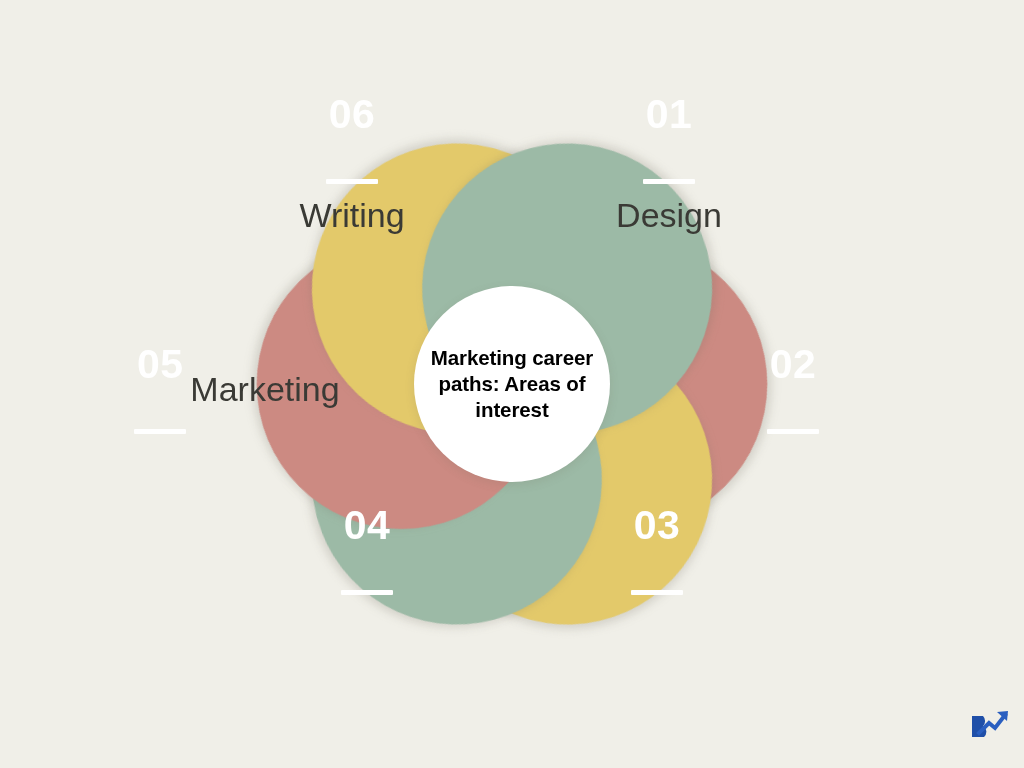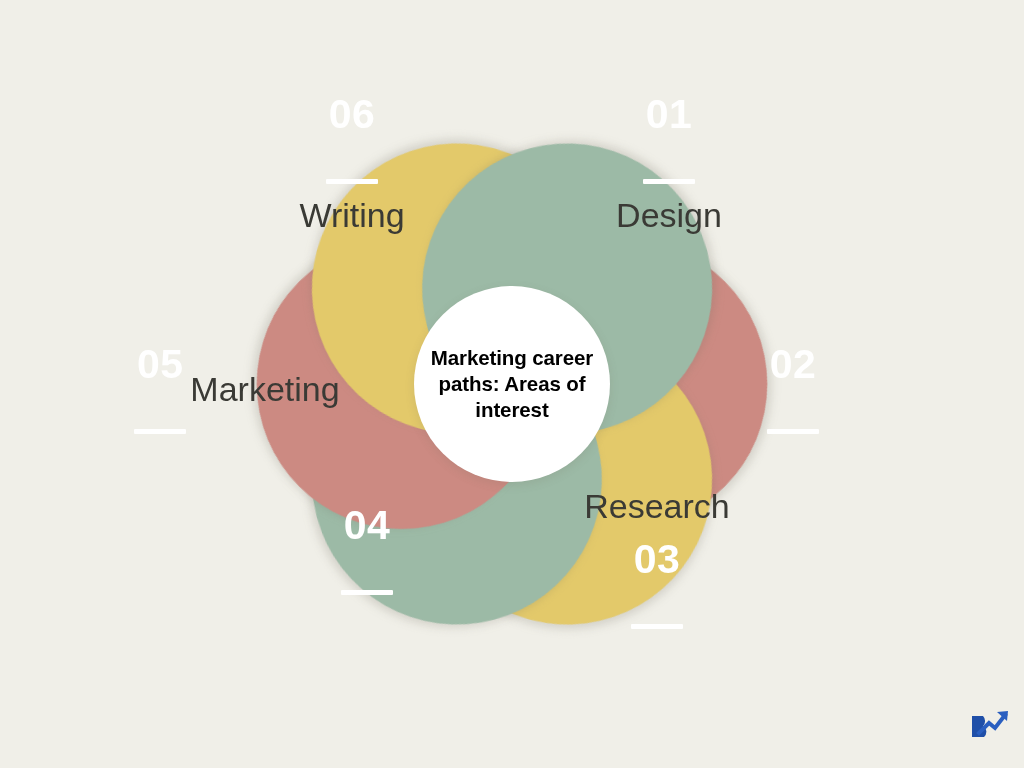--- a/index.html
+++ b/index.html
@@ -169,21 +169,20 @@
   </div>
 
   <div class="petal-content content-1 row-labelfirst">
     <div class="num-block">
       <span class="num">02</span>
       <span class="num-rule"></span>
     </div>
   </div>
 
   <div class="petal-content content-2 stack-rev">
-    <span class="label">Research</span>
     <div class="num-block">
       <span class="num">03</span>
       <span class="num-rule"></span>
     </div>
   </div>
 
   <div class="petal-content content-3 stack-rev">
     <div class="num-block">
       <span class="num">04</span>
       <span class="num-rule"></span>

